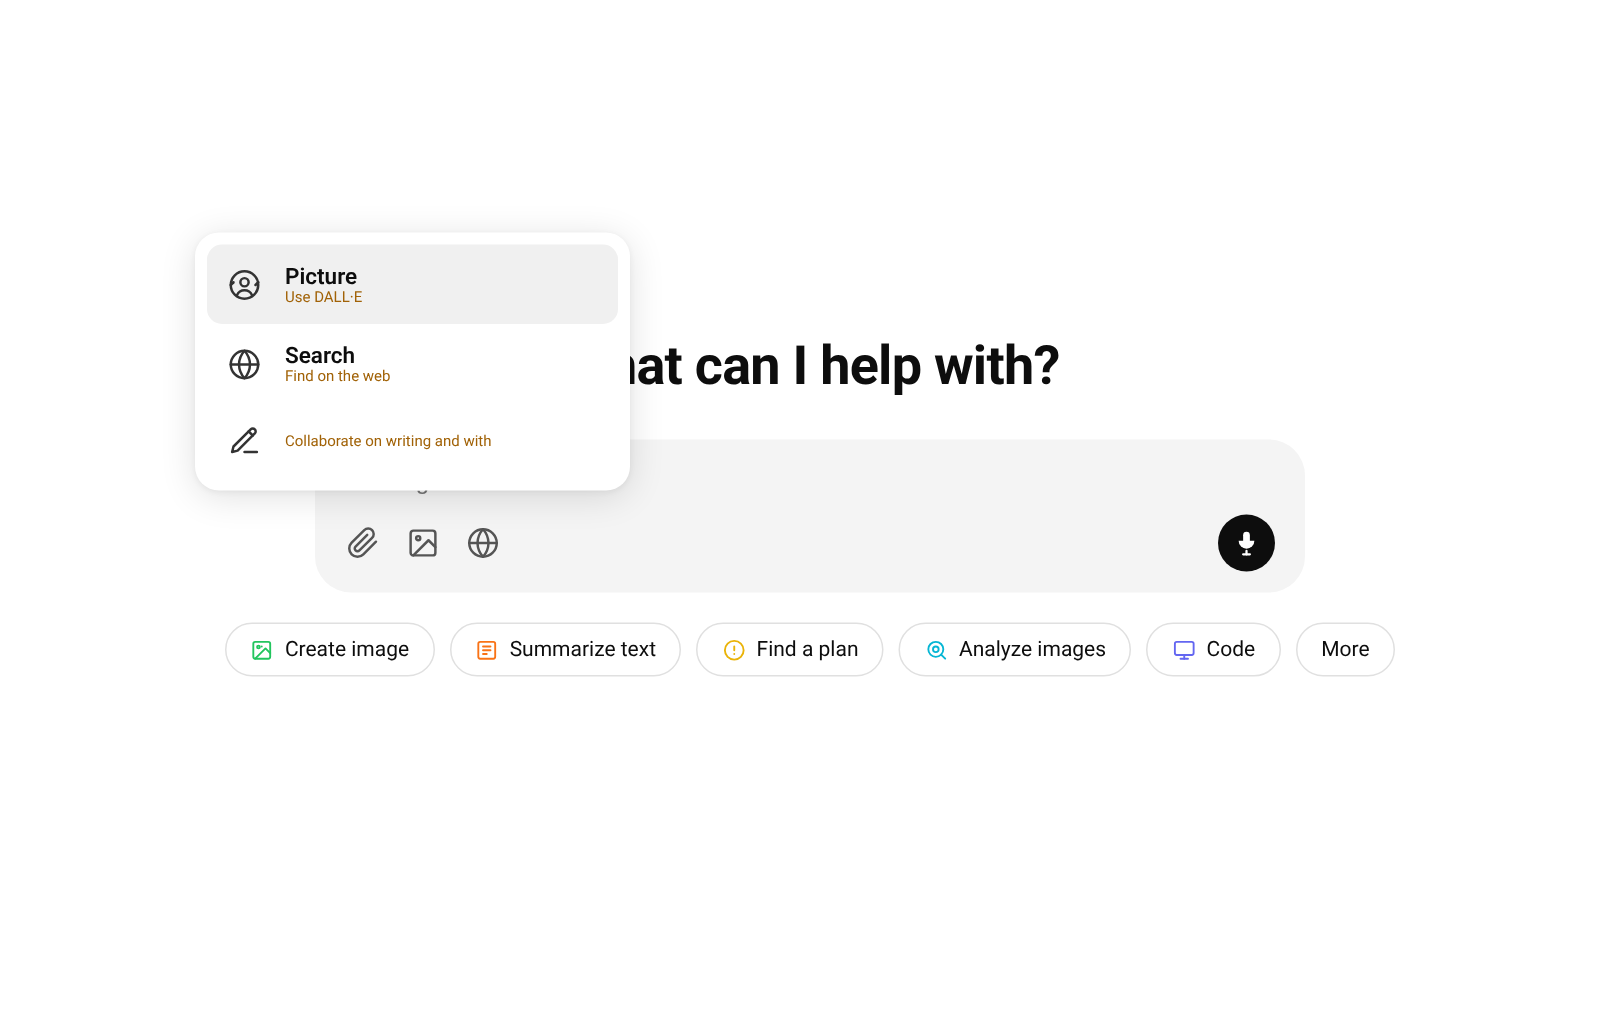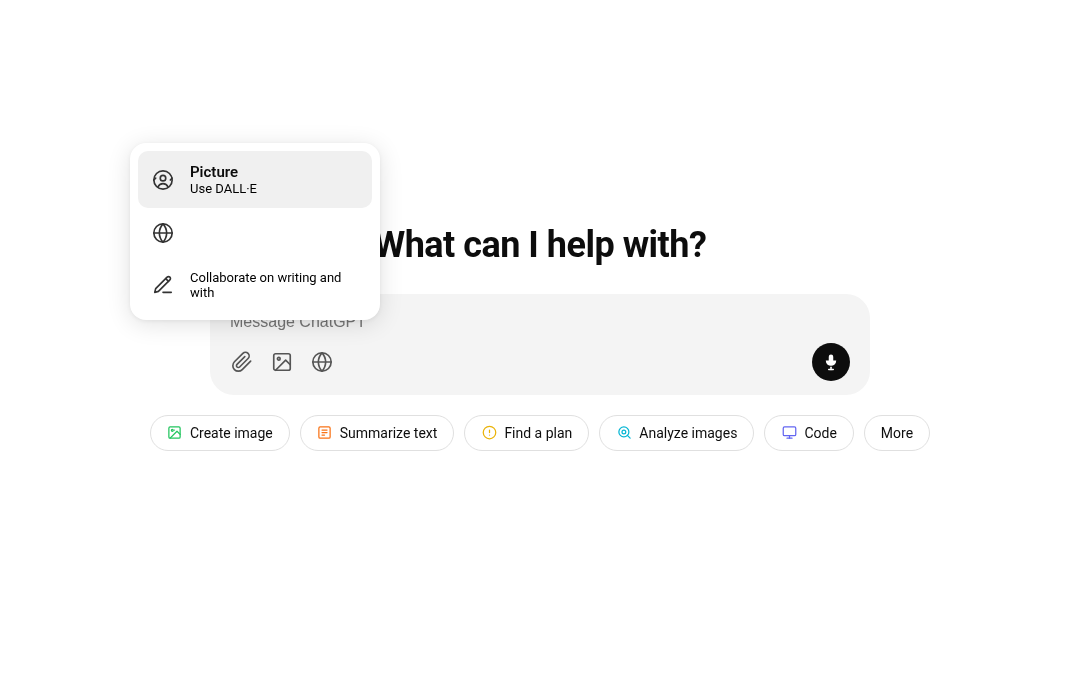--- a/index.html
+++ b/index.html
@@ -121,27 +121,27 @@
       width: 16px;
       height: 16px;
       display: flex;
       align-items: center;
       justify-content: center;
     }
 
     
     .popup-menu {
       position: absolute;
-      top: 143px;
+      top: 155px;
       left: 130px;
       background: #ffffff;
       border-radius: 16px;
       box-shadow: 0 4px 24px rgba(0,0,0,0.12), 0 1px 4px rgba(0,0,0,0.06);
       padding: 8px;
-      width: 250px;
+      width: 290px;
       z-index: 100;
     }
 
     .menu-item {
       display: flex;
       align-items: center;
       gap: 14px;
       padding: 12px 12px;
       border-radius: 10px;
       cursor: pointer;
@@ -166,22 +166,22 @@
       flex-direction: column;
     }
 
     .menu-item-title {
       font-size: 15px;
       font-weight: 600;
       color: #0d0d0d;
     }
 
     .menu-item-desc {
-      font-size: 13px;
-      color: #000000;
+      font-size: 10px;
+      color: #a16207;
     }
   </style>
 </head>
 <body>
 
 <div class="popup-menu">
 
   <div class="menu-item">
     <div class="menu-item-icon">
       <svg width="22" height="22" viewBox="0 0 24 24" fill="none" stroke="currentColor" stroke-width="1.8" stroke-linecap="round" stroke-linejoin="round">
@@ -199,20 +199,24 @@
   </div>
 
   <div class="menu-item">
     <div class="menu-item-icon">
       <svg width="22" height="22" viewBox="0 0 24 24" fill="none" stroke="currentColor" stroke-width="1.8" stroke-linecap="round" stroke-linejoin="round">
         <circle cx="12" cy="12" r="10"></circle>
         <line x1="2" y1="12" x2="22" y2="12"></line>
         <path d="M12 2a15.3 15.3 0 0 1 4 10 15.3 15.3 0 0 1-4 10 15.3 15.3 0 0 1-4-10 15.3 15.3 0 0 1 4-10z"></path>
       </svg>
     </div>
+    <div class="menu-item-text">
+      <span class="menu-item-title">Search</span>
+      <span class="menu-item-desc">Find on the web</span>
+    </div>
   </div>
 
   <div class="menu-item">
     <div class="menu-item-icon">
       <svg width="22" height="22" viewBox="0 0 24 24" fill="none" stroke="currentColor" stroke-width="1.8" stroke-linecap="round" stroke-linejoin="round">
         <path d="M12 20h9"></path>
         <path d="M16.5 3.5a2.121 2.121 0 0 1 3 3L7 19l-4 1 1-4L16.5 3.5z"></path>
         <path d="M15 5l3 3"></path>
       </svg>
     </div>

